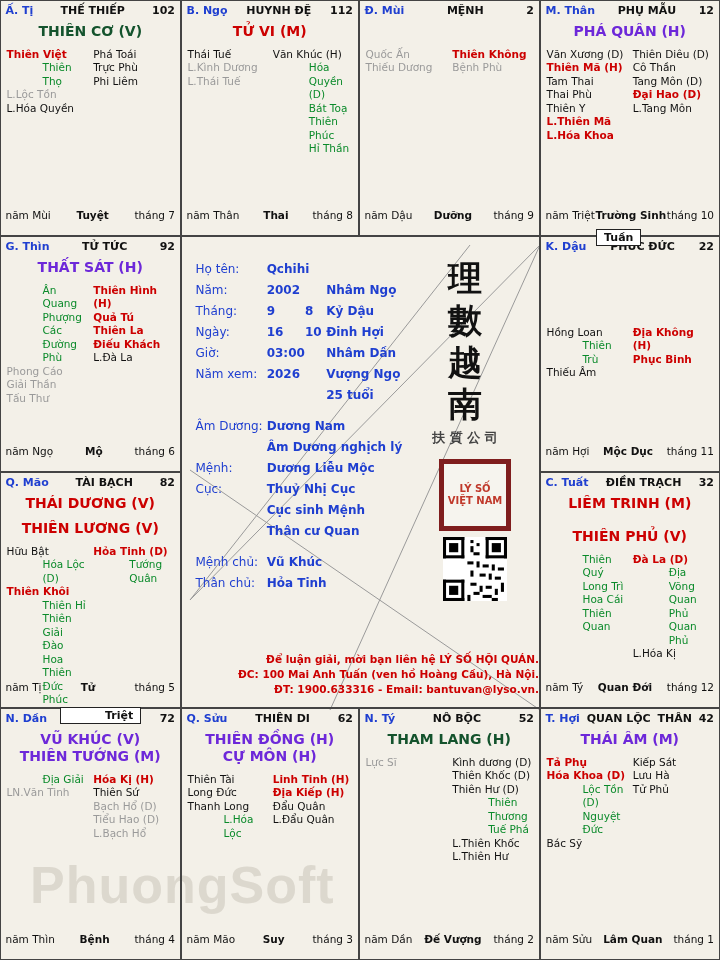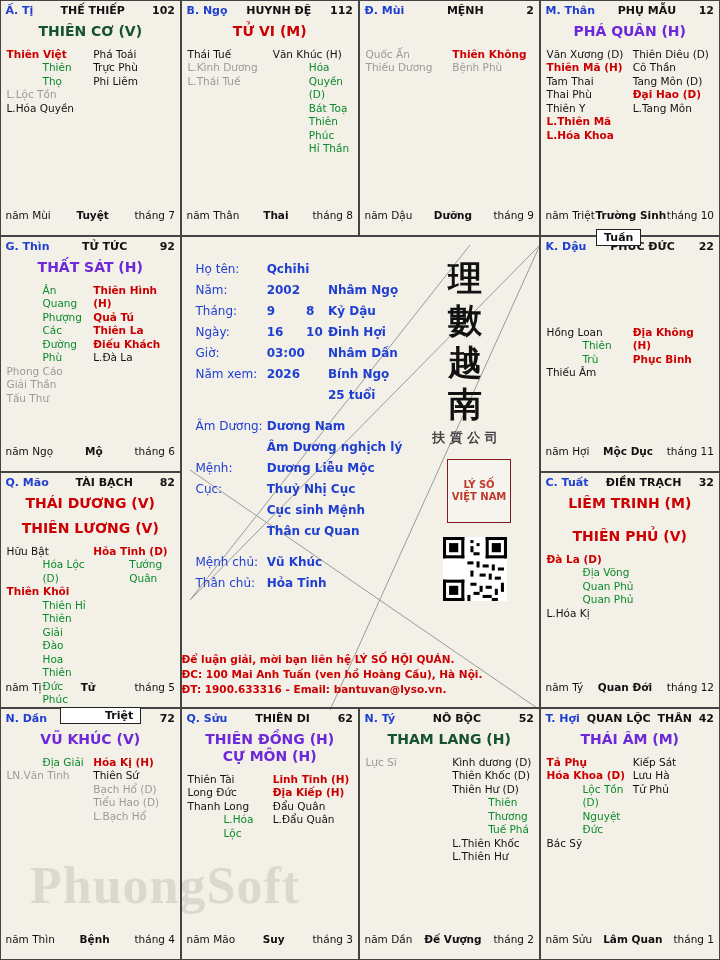--- a/index.html
+++ b/index.html
@@ -15,21 +15,21 @@
   
   .watermark{
     position:absolute;
     left:30px;bottom:45px;
     font-size:52px;
     font-weight:bold;
     color:rgba(160,155,140,0.28);
     letter-spacing:1px;
     pointer-events:none;
     z-index:0;
-    font-family:Liberation Serif, serif;
+    font-family:Liberation Sans, sans-serif;
   }
   .grid{
     position:absolute;inset:0;
     display:grid;
     grid-template-columns:181px 178px 181px 180px;
     grid-template-rows:236px 236px 236px 252px;
     z-index:2;
   }
   .cell{
     border:1px solid #444;
@@ -120,43 +120,44 @@
     color:#111;
     z-index:3;
   }
   .calig .small{
     font-size:13px;line-height:17px;font-weight:bold;color:#444;
     display:block;margin-top:4px;
   }
   .seal{
     position:absolute;right:28px;top:222px;
     width:62px;height:62px;
-    border:1px solid #7f1d1d;
+    border:5px solid #7f1d1d;
     color:#c0392b;
     font-size:10px;
     font-weight:bold;
     display:flex;align-items:center;justify-content:center;
     text-align:center;
     line-height:12px;
     z-index:3;
     background:rgba(255,255,255,0.25);
   }
   .qr{
     position:absolute;right:32px;top:300px;
     width:64px;height:64px;z-index:3;
     background:#fff;
   }
   .promo{
     position:absolute;left:0;right:0;bottom:10px;
-    text-align:left;
+    text-align:right;
     color:#cc0000;
     font-weight:bold;
     font-size:10.5px;
     line-height:15px;
     z-index:3;
+    padding-left:47px;
   }
   .diag{position:absolute;inset:0;z-index:1;pointer-events:none;}
 </style>
 </head>
 <body>
 
 <div class="watermark">PhuongSoft</div>
 
 <svg class="diag" width="720" height="960">
   <line x1="190" y1="600" x2="540" y2="245" stroke="#9a9a9a" stroke-width="1"></line>
@@ -337,21 +338,21 @@
             <td class="v2">Đinh Hợi</td>
           </tr>
           <tr>
             <td class="lbl">Giờ:</td>
             <td class="v" colspan="2">03:00</td>
             <td class="v2">Nhâm Dần</td>
           </tr>
           <tr>
             <td class="lbl">Năm xem:</td>
             <td class="v" colspan="2">2026</td>
-            <td class="v2">Bính Ngọ</td>
+            <td class="v2">Vượng Ngọ</td>
           </tr>
           <tr>
             <td></td>
                 <td></td>
                 <td></td>
             <td class="v2">25 tuổi</td>
           </tr>
           <tr>
                 <td style="height:10px"></td>
               </tr>
@@ -515,20 +516,26 @@
 
   <div class="cell">
     <div class="pal-top">
       <span class="pal-branch">C. Tuất</span>
       <span class="pal-name">ĐIỀN TRẠCH</span>
       <span class="pal-num">32</span>
     </div>
     <div class="pal-main red">LIÊM TRINH (M)</div>
     <div class="pal-main red" style="margin-top:16px">THIÊN PHỦ (V)</div>
     <div class="stars">
+      <div class="col">
+        <div class="s-green">Thiên Quý</div>
+        <div class="s-green">Long Trì</div>
+        <div class="s-green">Hoa Cái</div>
+        <div class="s-green">Thiên Quan</div>
+      </div>
       <div class="col right">
         <div class="s-red">Đà La (D)</div>
         <div class="s-green">Địa Võng</div>
         <div class="s-green">Quan Phủ</div>
         <div class="s-green">Quan Phủ</div>
         <div class="s-black">L.Hóa Kị</div>
       </div>
     </div>
     <div class="pal-bottom">
       <span class="left">năm Tý</span>
@@ -537,20 +544,21 @@
     </div>
   </div>
 
   <div class="cell">
     <div class="pal-top">
       <span class="pal-branch">N. Dần</span>
       <span class="pal-name">TẬT ÁCH</span>
       <span class="pal-num">72</span>
     </div>
     <div class="pal-main dark">VŨ KHÚC (V)</div>
+    <div class="pal-main dark" style="margin-top:0">THIÊN TƯỚNG (M)</div>
     <div class="stars">
       <div class="col">
         <div class="s-green">Địa Giải</div>
         <div class="s-grey">LN.Văn Tinh</div>
       </div>
       <div class="col right">
         <div class="s-red">Hóa Kị (H)</div>
         <div class="s-black">Thiên Sứ</div>
         <div class="s-grey">Bạch Hổ (D)</div>
         <div class="s-grey">Tiểu Hao (D)</div>

